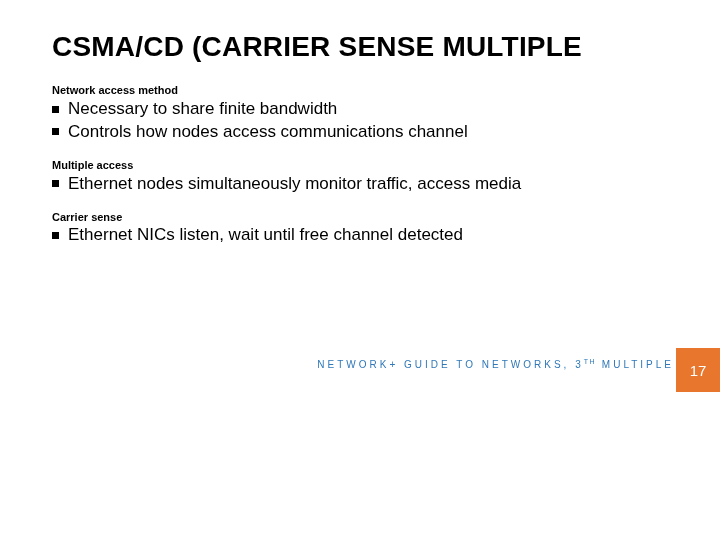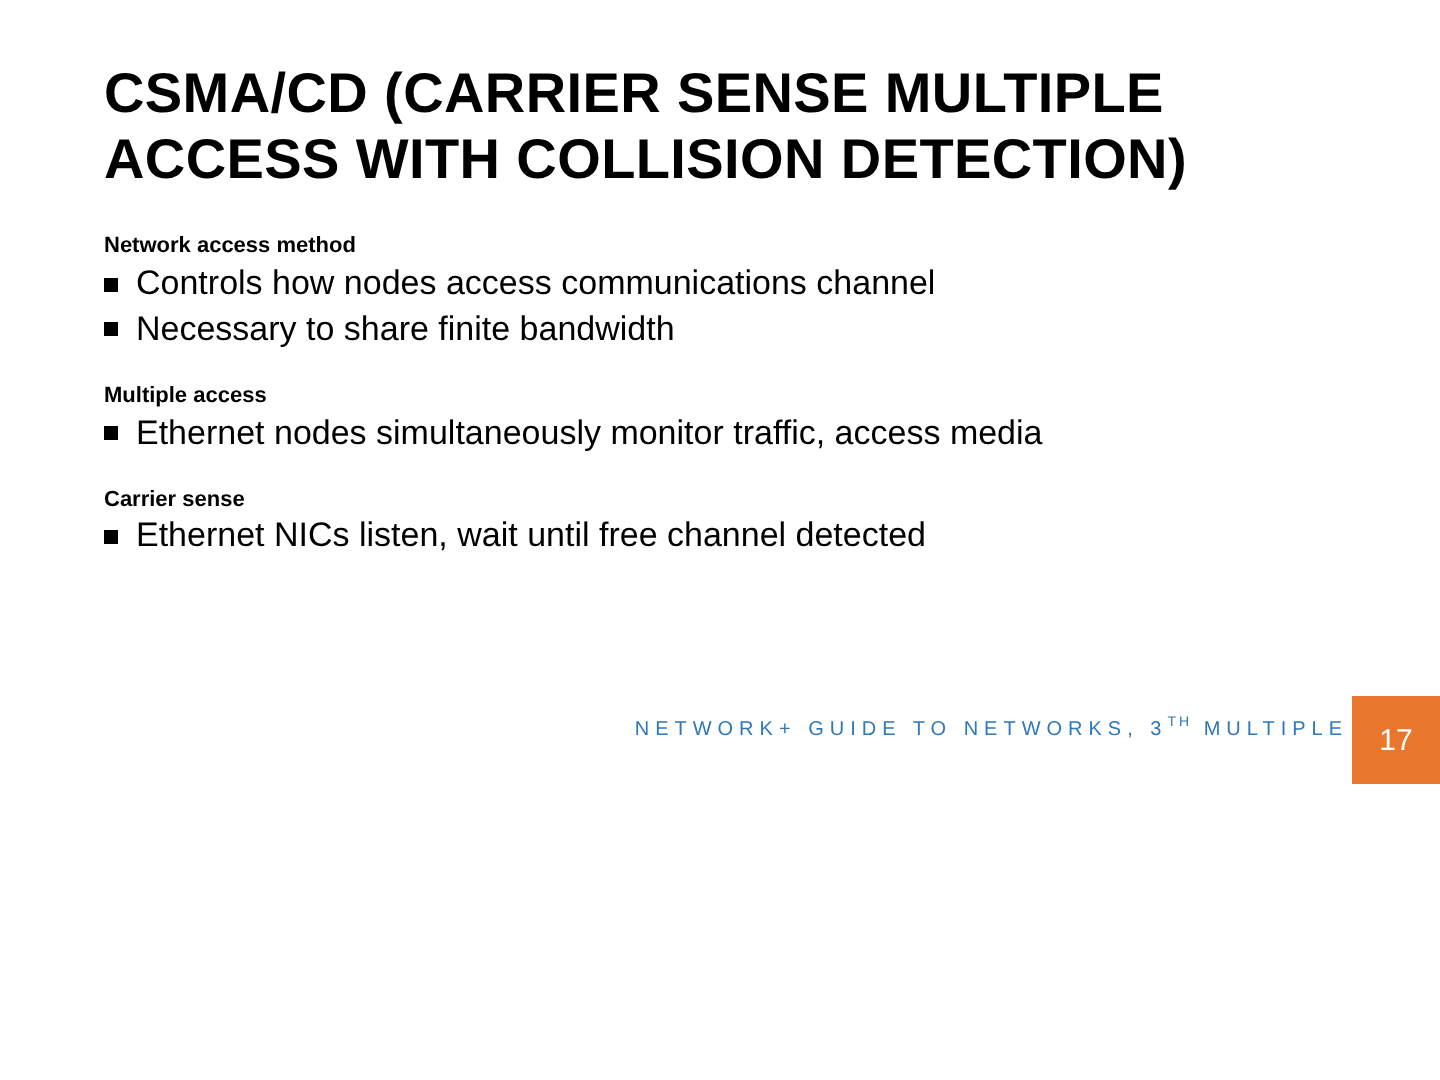--- a/index.html
+++ b/index.html
@@ -76,27 +76,26 @@
     text-align: right;
   }
 </style>
 </head>
 <body>
 
 <div class="slide">
 
   <h1 class="title">
     <span>CSMA/CD (CARRIER SENSE MULTIPLE</span><br>
-    <span>ACCESS WITH COLLISION DETECTION)</span>
   </h1>
 
   <div class="block">
     <div class="subhead">Network access method</div>
+    <div class="bullet">Necessary to share finite bandwidth</div>
     <div class="bullet">Controls how nodes access communications channel</div>
-    <div class="bullet">Necessary to share finite bandwidth</div>
   </div>
 
   <div class="block">
     <div class="subhead">Multiple access</div>
     <div class="bullet">Ethernet nodes simultaneously monitor traffic, access media</div>
   </div>
 
   <div class="block">
     <div class="subhead">Carrier sense</div>
     <div class="bullet">Ethernet NICs listen, wait until free channel detected</div>

